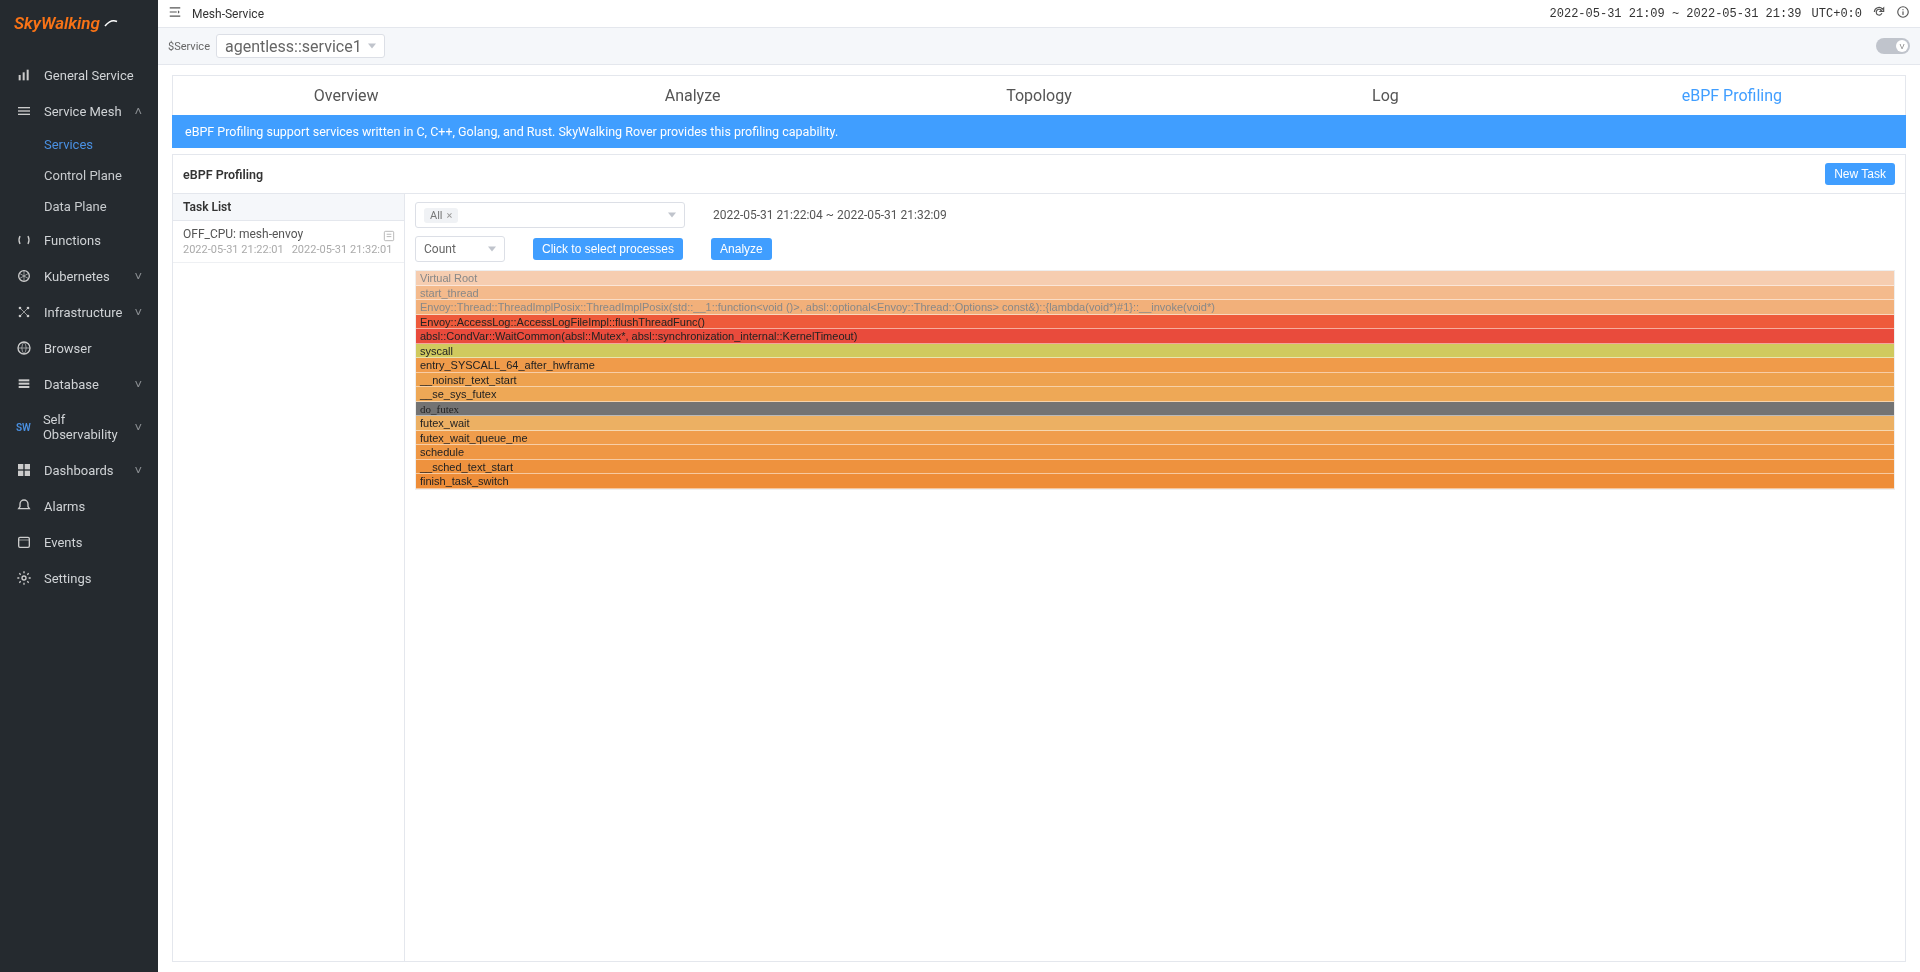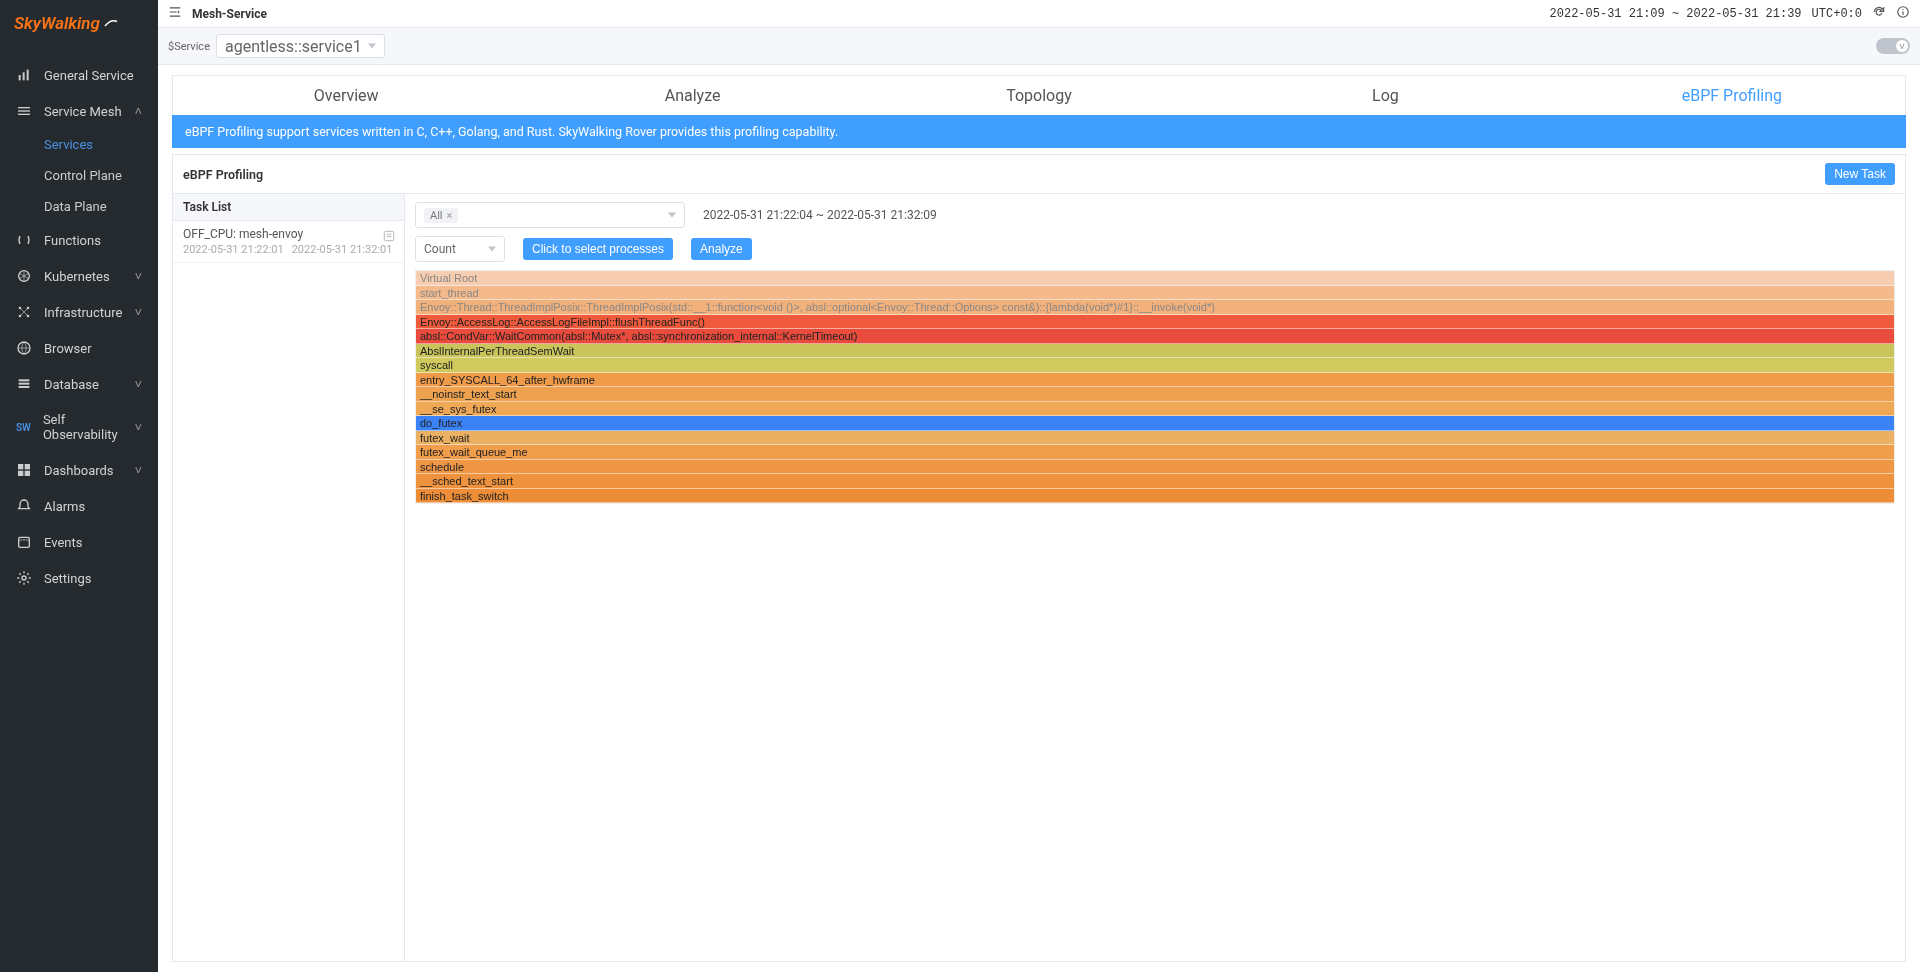--- a/index.html
+++ b/index.html
@@ -16,21 +16,21 @@
   .nav-sub { padding-left: 44px; display: flex; flex-direction: column; }
   .nav-sub-item { padding: 8px 0; color: #c8cbce; cursor: pointer; font-size: 13px; }
   .nav-sub-item.active { color: #4a90e2; }
   .nav-icon { width: 16px; height: 16px; display: inline-flex; align-items: center; justify-content: center; }
   .sw-icon { font-size: 10px; color: #4a90e2; font-weight: 600; }
 
   
   .main { flex: 1; display: flex; flex-direction: column; background: #fff; min-width: 0; }
   .topbar { height: 28px; border-bottom: 1px solid #e4e7ed; display: flex; align-items: center; padding: 0 10px; gap: 10px; font-size: 12px; }
   .topbar .collapse-icon { cursor: pointer; }
-  .topbar .bc { font-weight: 700; }
+  .topbar .bc { font-weight: 400; }
   .topbar-right { margin-left: auto; display: flex; align-items: center; gap: 10px; font-family: "Courier New", monospace; font-size: 12px; }
   .topbar-right .icon-btn { cursor: pointer; }
 
   .servicebar { background: #f5f7fa; border-bottom: 1px solid #e4e7ed; padding: 6px 10px; display: flex; align-items: center; gap: 6px; }
   .servicebar .label { font-size: 11px; color: #666; }
   .svc-select { border: 1px solid #dcdfe6; background: #fff; border-radius: 3px; height: 24px; display: flex; align-items: center; padding: 0 22px 0 8px; min-width: 150px; font-size: 16px; color: #666; position: relative; }
   .svc-select::after { content: ""; position: absolute; right: 8px; top: 50%; width: 0; height: 0; border-left: 4px solid transparent; border-right: 4px solid transparent; border-top: 5px solid #c0c4cc; transform: translateY(-50%); }
   .toggle { margin-left: auto; width: 34px; height: 16px; border-radius: 10px; background: #c0c4cc; position: relative; cursor: pointer; }
   .toggle .knob { position: absolute; right: 2px; top: 2px; width: 12px; height: 12px; background: #fff; border-radius: 50%; display:flex; align-items:center; justify-content:center; font-size:8px; color:#888;}
 
@@ -49,41 +49,41 @@
   .panel-body { display: flex; flex: 1; min-height: 0; }
 
   .task-col { width: 232px; border-right: 1px solid #e4e7ed; display: flex; flex-direction: column; }
   .task-col-head { background: #f5f7fa; padding: 6px 10px; font-weight: 600; font-size: 12px; border-bottom: 1px solid #e4e7ed; }
   .task-item { padding: 6px 10px; border-bottom: 1px solid #eef0f3; cursor: pointer; position: relative; }
   .task-item .line1 { font-size: 12px; color: #555; }
   .task-item .line2 { font-size: 11px; color: #aaa; display: flex; gap: 8px; margin-top: 2px; }
   .task-item .view-icon { position: absolute; right: 8px; top: 8px; color: #888; cursor: pointer; }
 
   .flame-col { flex: 1; padding: 8px 10px; display: flex; flex-direction: column; gap: 8px; min-width: 0; }
-  .controls-row { display: flex; align-items: center; gap: 18px; flex-wrap: wrap; }
+  .controls-row { display: flex; align-items: center; gap: 28px; flex-wrap: wrap; }
   .sel { border: 1px solid #dcdfe6; border-radius: 3px; height: 26px; display: inline-flex; align-items: center; padding: 0 24px 0 8px; font-size: 12px; color: #666; position: relative; background: #fff; min-width: 90px; }
   .sel::after { content: ""; position: absolute; right: 8px; top: 50%; width: 0; height: 0; border-left: 4px solid transparent; border-right: 4px solid transparent; border-top: 5px solid #c0c4cc; transform: translateY(-50%); }
   .sel.wide { min-width: 270px; }
   .tag-chip { display: inline-flex; align-items: center; gap: 4px; background: #f0f2f5; border-radius: 3px; padding: 1px 6px; font-size: 11px; color: #777; }
   .tag-chip .x { cursor: pointer; color: #999; }
   .time-range { font-size: 12px; color: #555; }
 
   .flame { border: 1px solid #eee; }
   .flame-row { height: 14.5px; font-size: 11px; line-height: 14.5px; padding-left: 4px; color: #222; border-bottom: 1px solid rgba(255,255,255,.5); white-space: nowrap; overflow: hidden; text-overflow: ellipsis; font-family: Arial, sans-serif; cursor: pointer; }
   .flame-row.virtual { background: #f6cdb0; color: #888; }
   .flame-row.c-lightorange { background: #f4ba8c; color: #888; }
   .flame-row.c-midorange { background: #f2b07a; color: #888; }
   .flame-row.c-redorange { background: #ee5a3b; }
   .flame-row.c-red { background: #e94b3c; }
   .flame-row.c-olive1 { background: #c9c45b; }
   .flame-row.c-olive2 { background: #d0ca5e; }
   .flame-row.c-orange1 { background: #f09b4a; }
   .flame-row.c-orange2 { background: #eea24f; }
   .flame-row.c-orange3 { background: #eea856; }
-  .flame-row.c-orange4 { background: #3b82f6; }
+  .flame-row.c-orange4 { background: #737373; font-family: Liberation Serif, serif; }
   .flame-row.c-orange5 { background: #ecb063; }
   .flame-row.c-orange6 { background: #f09d4c; }
   .flame-row.c-orange7 { background: #ef9744; }
   .flame-row.c-orange8 { background: #ee923e; }
   .flame-row.c-orange9 { background: #ee8d38; }
 </style>
 </head>
 <body>
 
 <div class="app">
@@ -306,21 +306,20 @@
               </div>
               <button class="btn small">Click to select processes</button>
               <button class="btn small">Analyze</button>
             </div>
             <div class="flame" id="flame">
                 <div class="flame-row virtual">Virtual Root</div>
                 <div class="flame-row c-lightorange">start_thread</div>
                 <div class="flame-row c-midorange">Envoy::Thread::ThreadImplPosix::ThreadImplPosix(std::__1::function&lt;void ()&gt;, absl::optional&lt;Envoy::Thread::Options&gt; const&amp;)::{lambda(void*)#1}::__invoke(void*)</div>
                 <div class="flame-row c-redorange">Envoy::AccessLog::AccessLogFileImpl::flushThreadFunc()</div>
                 <div class="flame-row c-red">absl::CondVar::WaitCommon(absl::Mutex*, absl::synchronization_internal::KernelTimeout)</div>
-                <div class="flame-row c-olive1">AbslInternalPerThreadSemWait</div>
                 <div class="flame-row c-olive2">syscall</div>
                 <div class="flame-row c-orange1">entry_SYSCALL_64_after_hwframe</div>
                 <div class="flame-row c-orange2">__noinstr_text_start</div>
                 <div class="flame-row c-orange3">__se_sys_futex</div>
                 <div class="flame-row c-orange4">do_futex</div>
                 <div class="flame-row c-orange5">futex_wait</div>
                 <div class="flame-row c-orange6">futex_wait_queue_me</div>
                 <div class="flame-row c-orange7">schedule</div>
                 <div class="flame-row c-orange8">__sched_text_start</div>
                 <div class="flame-row c-orange9">finish_task_switch</div>

